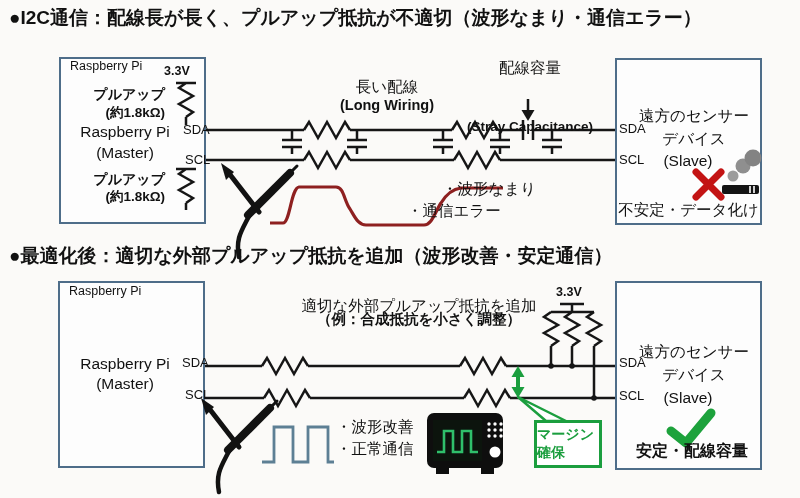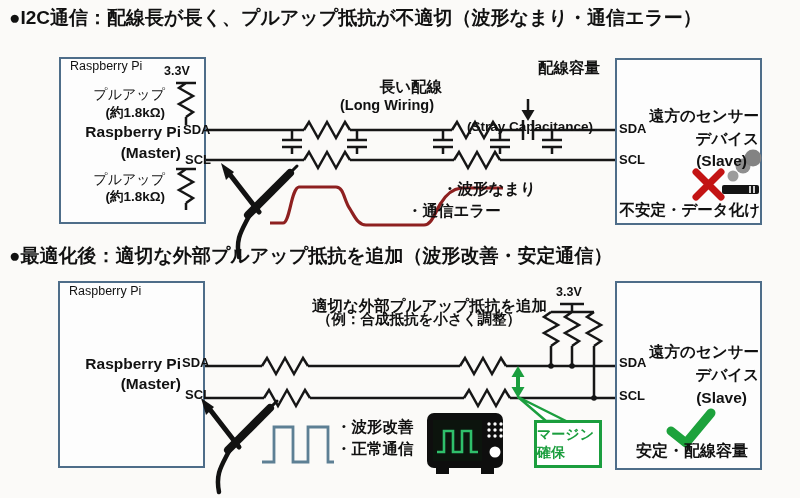--- a/index.html
+++ b/index.html
@@ -3,25 +3,25 @@
 <meta charset="utf-8">
 <style>
   html,body{margin:0;padding:0;}
   .canvas{position:relative;width:800px;height:498px;background:#fbfaf8;overflow:hidden;
           font-family:"Liberation Sans","DejaVu Sans",sans-serif;color:#111;}
   .lbl{position:absolute;white-space:nowrap;line-height:1.25;}
   .ctr{text-align:center;}
   .rt{text-align:right;}
   .b19{font-size:19px;font-weight:700;}
   .b16{font-size:16px;font-weight:700;}
-  .b15{font-size:15.5px;font-weight:700;text-align:right;}
+  .b15{font-size:15.5px;font-weight:400;}
   .b145{font-size:14.5px;font-weight:700;}
-  .b14{font-size:14px;font-weight:400;}
+  .b14{font-size:14px;font-weight:700;}
   .b135{font-size:13.5px;font-weight:700;}
-  .pin{font-size:13px;font-weight:700;}
+  .pin{font-size:13px;font-weight:400;}
   .v12{font-size:12.5px;font-weight:700;}
   .corner{font-size:12.5px;font-weight:500;}
   .box{position:absolute;background:#fdfdfd;border:2px solid #4e6d89;box-sizing:border-box;}
   #svgLayer{position:absolute;left:0;top:0;}
   .bubble{position:absolute;left:534px;top:420px;width:62px;height:40px;border:3px solid #1b9e3e;
           background:#fff;color:#1b9e3e;font-size:14px;font-weight:700;text-align:left;
           line-height:18px;padding-top:2px;box-sizing:content-box;}
 </style>
 </head>
 <body>

